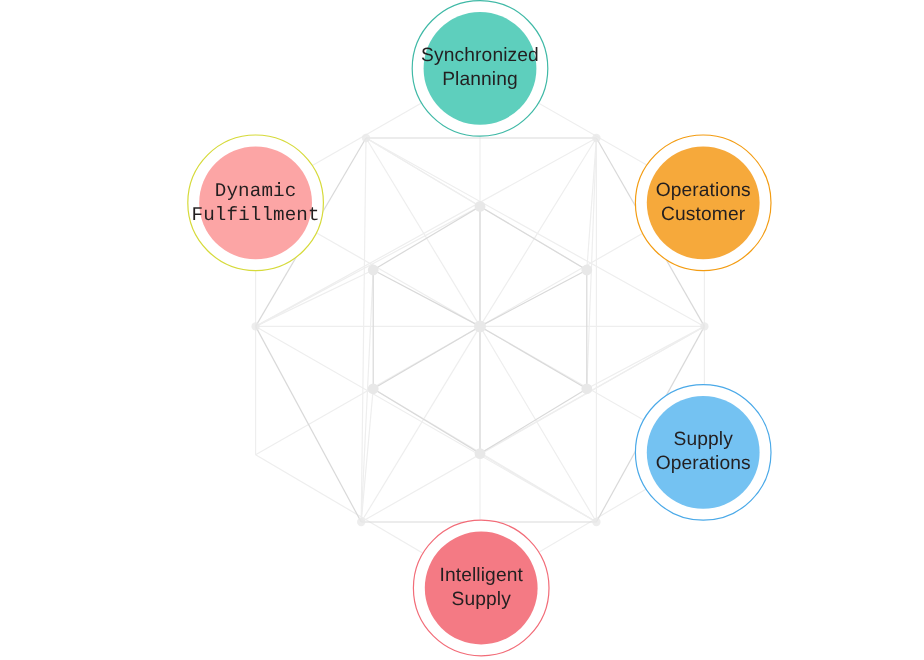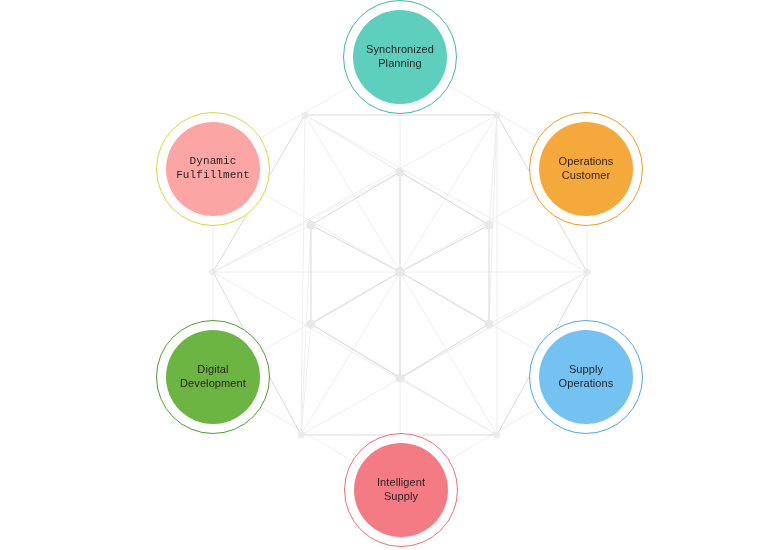--- a/index.html
+++ b/index.html
@@ -49,21 +49,21 @@
   }
   .node-disc {
     position: absolute;
     border-radius: 50%;
     display: flex;
     align-items: center;
     justify-content: center;
     text-align: center;
   }
   .node-label {
-    font-size: 11px;
+    font-size: 16px;
     line-height: 1.25;
     color: #231f20;
     letter-spacing: 0.1px;
     text-align: center;
     white-space: pre-line;
     pointer-events: none;
   }
 </style>
 </head>
 <body>
@@ -171,27 +171,20 @@
   </div>
 
   <div class="node" style="left: 344px; top: 433px; width: 114px; height: 114px;">
     <div class="node-ring" style="border-color: rgb(242, 108, 120);"></div>
     <div class="node-disc" style="left: 10px; top: 10px; width: 94px; height: 94px; background: rgb(244, 122, 132);">
       <span class="node-label">Intelligent
 Supply</span>
     </div>
   </div>
 
-  <div class="node" style="left: 156px; top: 320px; width: 114px; height: 114px;">
-    <div class="node-ring" style="border-color: rgb(79, 158, 47);"></div>
-    <div class="node-disc" style="left: 10px; top: 10px; width: 94px; height: 94px; background: rgb(108, 181, 67);">
-      <span class="node-label">Digital
-Development</span>
-    </div>
-  </div>
 
   <div class="node" style="left: 156px; top: 112px; width: 114px; height: 114px;">
     <div class="node-ring" style="border-color: rgb(214, 218, 58);"></div>
     <div class="node-disc" style="left: 10px; top: 10px; width: 94px; height: 94px; background: #fca5a5; font-family: Liberation Mono, monospace;">
       <span class="node-label">Dynamic
 Fulfillment</span>
     </div>
   </div>
 
 </div>

